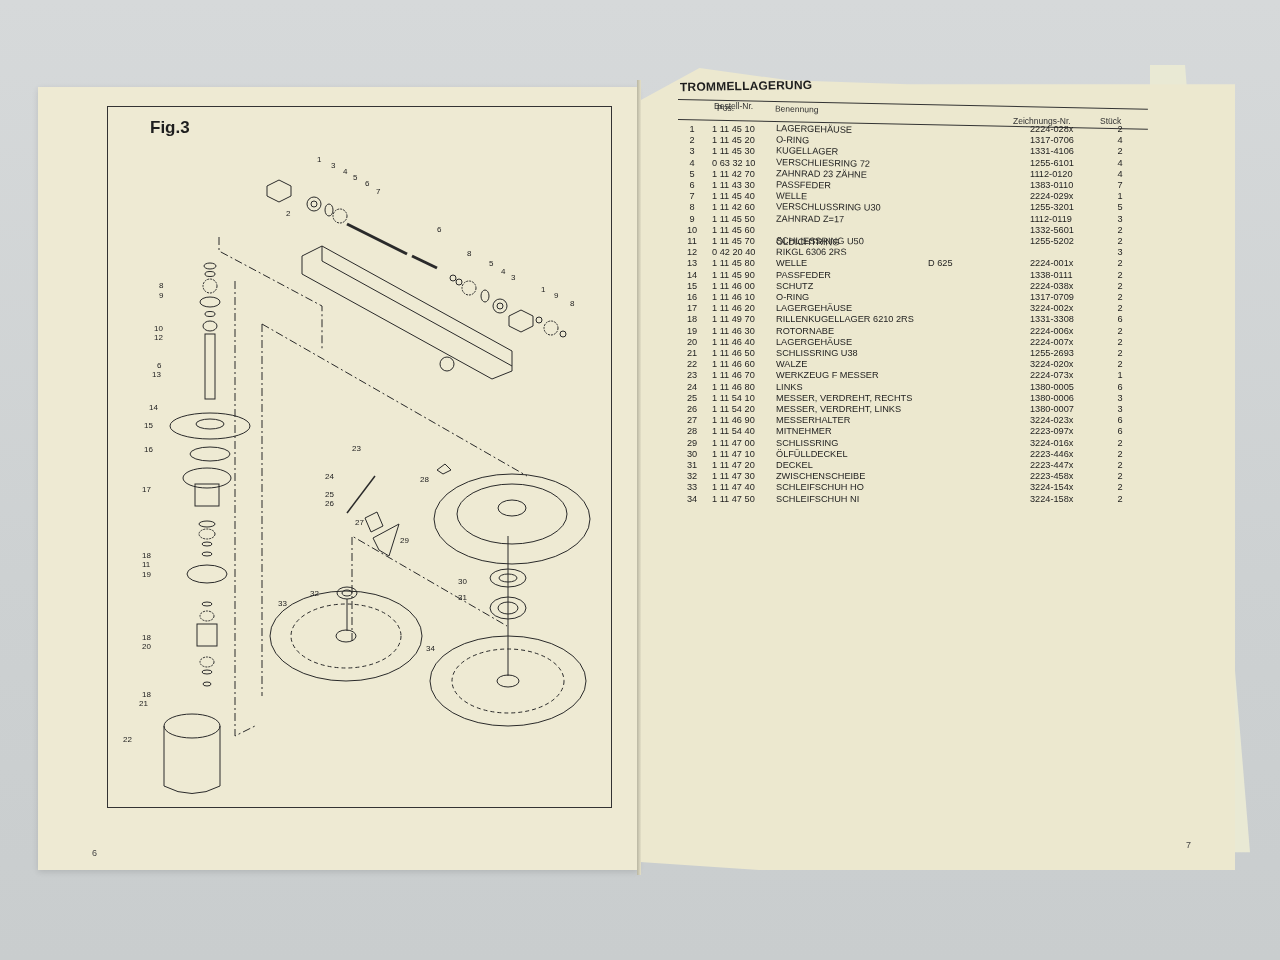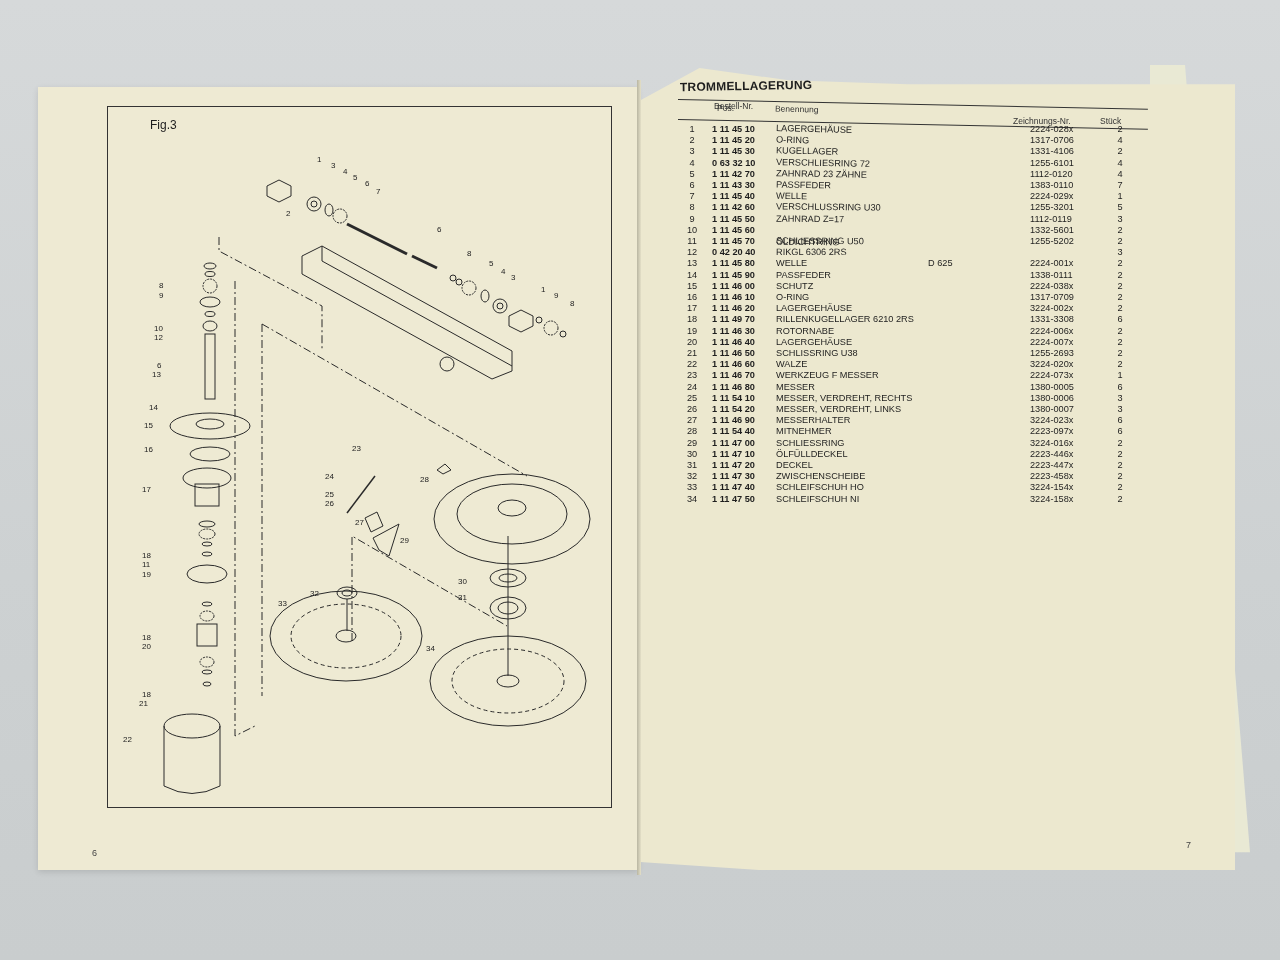--- a/index.html
+++ b/index.html
@@ -3,29 +3,29 @@
 <meta charset="utf-8">
 <style>
   html,body{margin:0;padding:0;}
   body{width:1280px;height:960px;background:#cfd3d4;position:relative;overflow:hidden;font-family:"Liberation Sans",sans-serif;color:#1e1e1e;}
   .bg-grad{position:absolute;inset:0;background:linear-gradient(180deg,#d6d9da 0%,#cdd1d2 60%,#c9cdce 100%);}
   .page-left{position:absolute;left:38px;top:87px;width:600px;height:783px;background:#eeead3;box-shadow:0 2px 6px rgba(0,0,0,.12);}
   .page-right{position:absolute;left:640px;top:60px;width:595px;height:810px;background:#ece8cf;clip-path:polygon(0 5%,10% 1%,25% 2.5%,45% 3%,100% 3%,100% 100%,20% 100%,0 99%);}
   .page-under{position:absolute;left:1150px;top:65px;width:100px;height:820px;background:#e9e9d4;clip-path:polygon(0 0,35% 0,100% 96%,0 96%);}
   .spine{position:absolute;left:637px;top:80px;width:4px;height:795px;background:linear-gradient(90deg,#b9b6a2,#e4e0c8);}
   .fig-frame{position:absolute;left:107px;top:106px;width:503px;height:700px;border:1.5px solid #333;}
-  .fig-label{position:absolute;left:150px;top:118px;font-size:12px;font-weight:normal;}
+  .fig-label{position:absolute;left:150px;top:118px;font-size:17px;font-weight:bold;}
   .page-num{position:absolute;font-size:9px;color:#444;}
   .doc-title{position:absolute;left:680px;top:79px;font-size:12px;font-weight:bold;transform:rotate(-1deg);letter-spacing:.2px;}
   .th{position:absolute;font-size:8.5px;color:#333;}
   .rule{position:absolute;height:1.3px;background:#333;}
   .row{position:absolute;left:680px;width:480px;height:10.5px;font-size:9.2px;}
   .row span{position:absolute;top:0;white-space:nowrap;}
   .c-pos{left:0;width:24px;text-align:center;}
-  .c-nr{left:32px;font-weight:bold;}
+  .c-nr{left:32px;}
   .c-name{left:96px;}
   .c-note{left:248px;}
   .c-draw{left:350px;}
   .c-qty{left:430px;width:20px;text-align:center;}
   svg.diagram{position:absolute;left:107px;top:106px;}
   .callout{font-family:"Liberation Sans",sans-serif;font-size:8px;fill:#222;}
 </style>
 </head>
 <body>
 
@@ -365,21 +365,21 @@
       <span class="c-pos">23</span>
       <span class="c-nr">1 11 46 70</span>
       <span class="c-name">WERKZEUG F MESSER</span>
       <span class="c-note"></span>
       <span class="c-draw">2224-073x</span>
       <span class="c-qty">1</span>
     </div>
     <div class="row" style="top: 381.6px;">
       <span class="c-pos">24</span>
       <span class="c-nr">1 11 46 80</span>
-      <span class="c-name">MESSER</span>
+      <span class="c-name">LINKS</span>
       <span class="c-note"></span>
       <span class="c-draw">1380-0005</span>
       <span class="c-qty">6</span>
     </div>
     <div class="row" style="top: 392.8px;">
       <span class="c-pos">25</span>
       <span class="c-nr">1 11 54 10</span>
       <span class="c-name">MESSER, VERDREHT, RECHTS</span>
       <span class="c-note"></span>
       <span class="c-draw">1380-0006</span>
@@ -405,21 +405,21 @@
       <span class="c-pos">28</span>
       <span class="c-nr">1 11 54 40</span>
       <span class="c-name">MITNEHMER</span>
       <span class="c-note"></span>
       <span class="c-draw">2223-097x</span>
       <span class="c-qty">6</span>
     </div>
     <div class="row" style="top: 437.6px;">
       <span class="c-pos">29</span>
       <span class="c-nr">1 11 47 00</span>
-      <span class="c-name">SCHLIESSRING</span>
+      <span class="c-name">SCHLISSRING</span>
       <span class="c-note"></span>
       <span class="c-draw">3224-016x</span>
       <span class="c-qty">2</span>
     </div>
     <div class="row" style="top: 448.8px;">
       <span class="c-pos">30</span>
       <span class="c-nr">1 11 47 10</span>
       <span class="c-name">ÖLFÜLLDECKEL</span>
       <span class="c-note"></span>
       <span class="c-draw">2223-446x</span>

